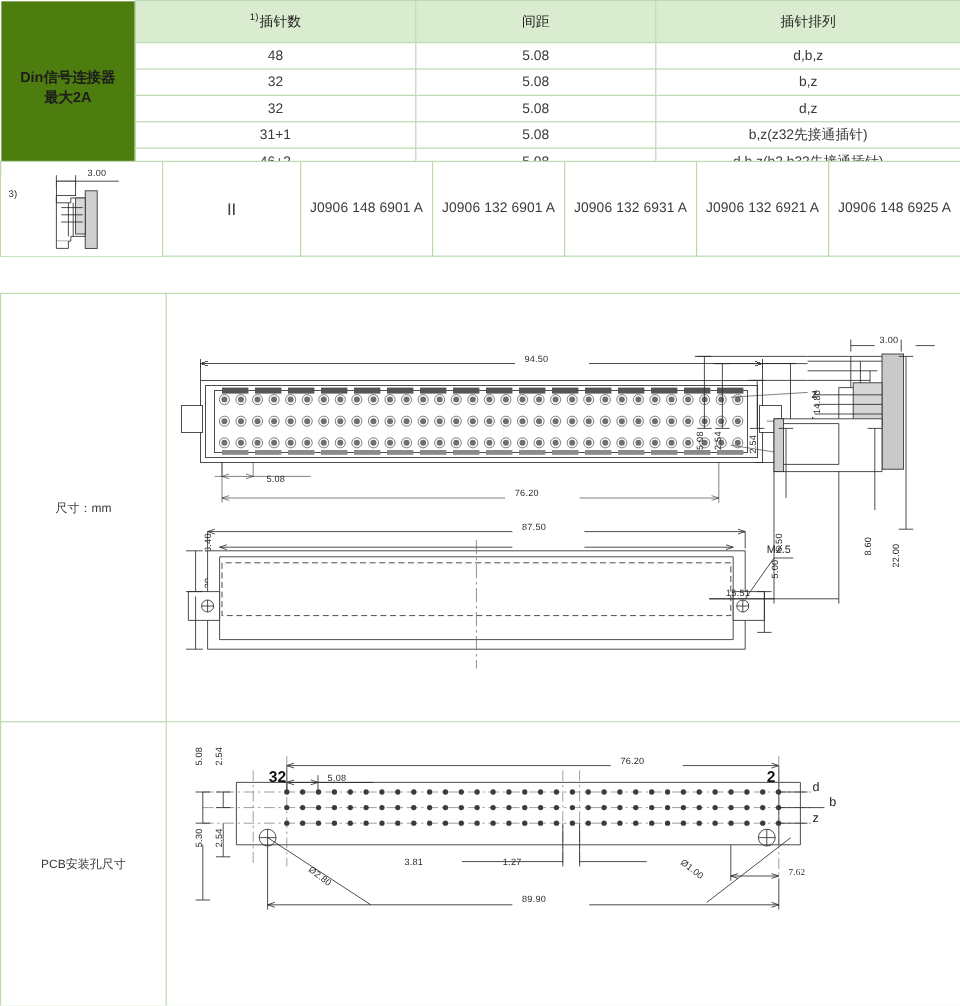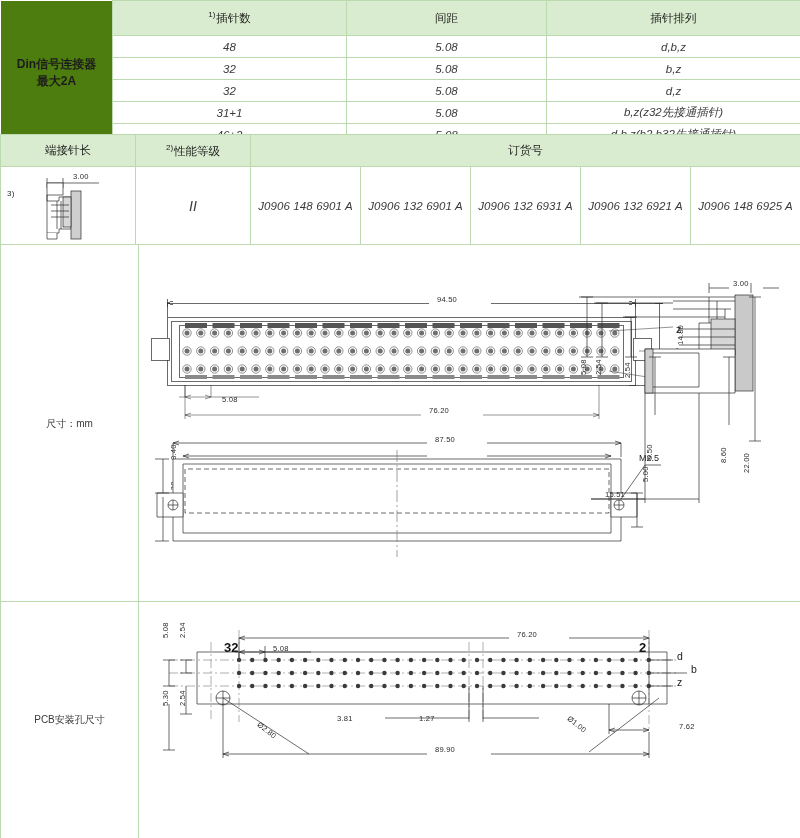--- a/index.html
+++ b/index.html
@@ -14,21 +14,21 @@
   
   table.t{border-collapse:collapse;width:100%;table-layout:fixed;}
   table.t td,table.t th{
     border:1px solid #bcd9b0;
     font-weight:normal;
     text-align:center;
     vertical-align:middle;
     padding:0;
   }
   .hdr{background:#d9ecd0;font-weight:bold;font-size:11.5px;color:#1d1d1b;}
-  .cell{background:#fff;font-size:11.5px;color:#3a3a3a;font-style:italic;}
+  .cell{background:#fff;font-size:11.5px;color:#3a3a3a;}
   sup.mk{font-size:8px;vertical-align:super;font-weight:normal;margin-right:1px;}
 
   
   .b1 td.namecell{
     font-weight:bold;font-size:12px;color:#1d1d1b;line-height:1.45;
     border-left:1px solid #fff;border-top:1px solid #fff;border-bottom:1px solid #bcd9b0;
     background:#4d7c0f;
   }
   .b1 tr.hrow td{height:34px;}
   .b1 tr.drow td{height:21px;}
@@ -117,31 +117,20 @@
       <colgroup>
         <col style="width:135px">
           <col style="width:115px">
         <col style="width:110px">
           <col style="width:110px">
           <col style="width:110px">
           <col style="width:110px">
           <col style="width:110px">
       </colgroup>
       <tbody>
-        <tr class="hrow">
-          <td class="hdr">
-            <span>端接针长</span>
-          </td>
-          <td class="hdr">
-            <sup class="mk">2)</sup><span>性能等级</span>
-          </td>
-          <td class="hdr" colspan="5">
-            <span>订货号</span>
-          </td>
-        </tr>
         <tr class="drow">
 
           <td class="drawcell">
             <div class="d-wrap">
               <span class="dim" style="left:6px;top:22px;font-size:8px;">3)</span>
               <span class="dim" style="left:72px;top:5px;">3.00</span>
               <svg class="ovl" width="135" height="78" viewBox="0 0 135 78">
                 <g stroke="#2b2b2b" fill="none" stroke-width="0.7">
 
                   <line x1="46" y1="16" x2="98" y2="16"></line>
@@ -628,21 +617,21 @@
               <span class="dim" style="left:378px;top:28px;">76.20</span>
               <span class="dim" style="left:134px;top:42px;">5.08</span>
               <span class="dim v" style="left:22px;top:36px;">5.08</span>
               <span class="dim v" style="left:39px;top:36px;">2.54</span>
               <span class="dim v" style="left:39px;top:104px;">2.54</span>
               <span class="dim v" style="left:22px;top:104px;">5.30</span>
               <span class="dim" style="left:198px;top:112px;">3.81</span>
               <span class="dim" style="left:280px;top:112px;">1.27</span>
               <span class="dim" style="left:122px;top:118px;transform:rotate(38deg);transform-origin:left top;">Ø2.80</span>
               <span class="dim" style="left:432px;top:112px;transform:rotate(38deg);transform-origin:left top;">Ø1.00</span>
-              <span class="dim" style="left:540px;top:120px;">7.62</span>
+              <span class="dim" style="left:518px;top:120px;font-family:Liberation Serif, serif;">7.62</span>
               <span class="dim" style="left:296px;top:143px;">89.90</span>
               <span class="lab" style="left:538px;top:48px;">d</span>
               <span class="lab" style="left:552px;top:61px;">b</span>
               <span class="lab" style="left:538px;top:74px;">z</span>
 
               <svg class="ovl" width="662" height="236" viewBox="0 0 662 236">
 
                 <g stroke="#2b2b2b" fill="none" stroke-width="0.7">
                   <path d="M58 50 L58 102 L528 102 L528 50 Z" fill="#fff"></path>
 

